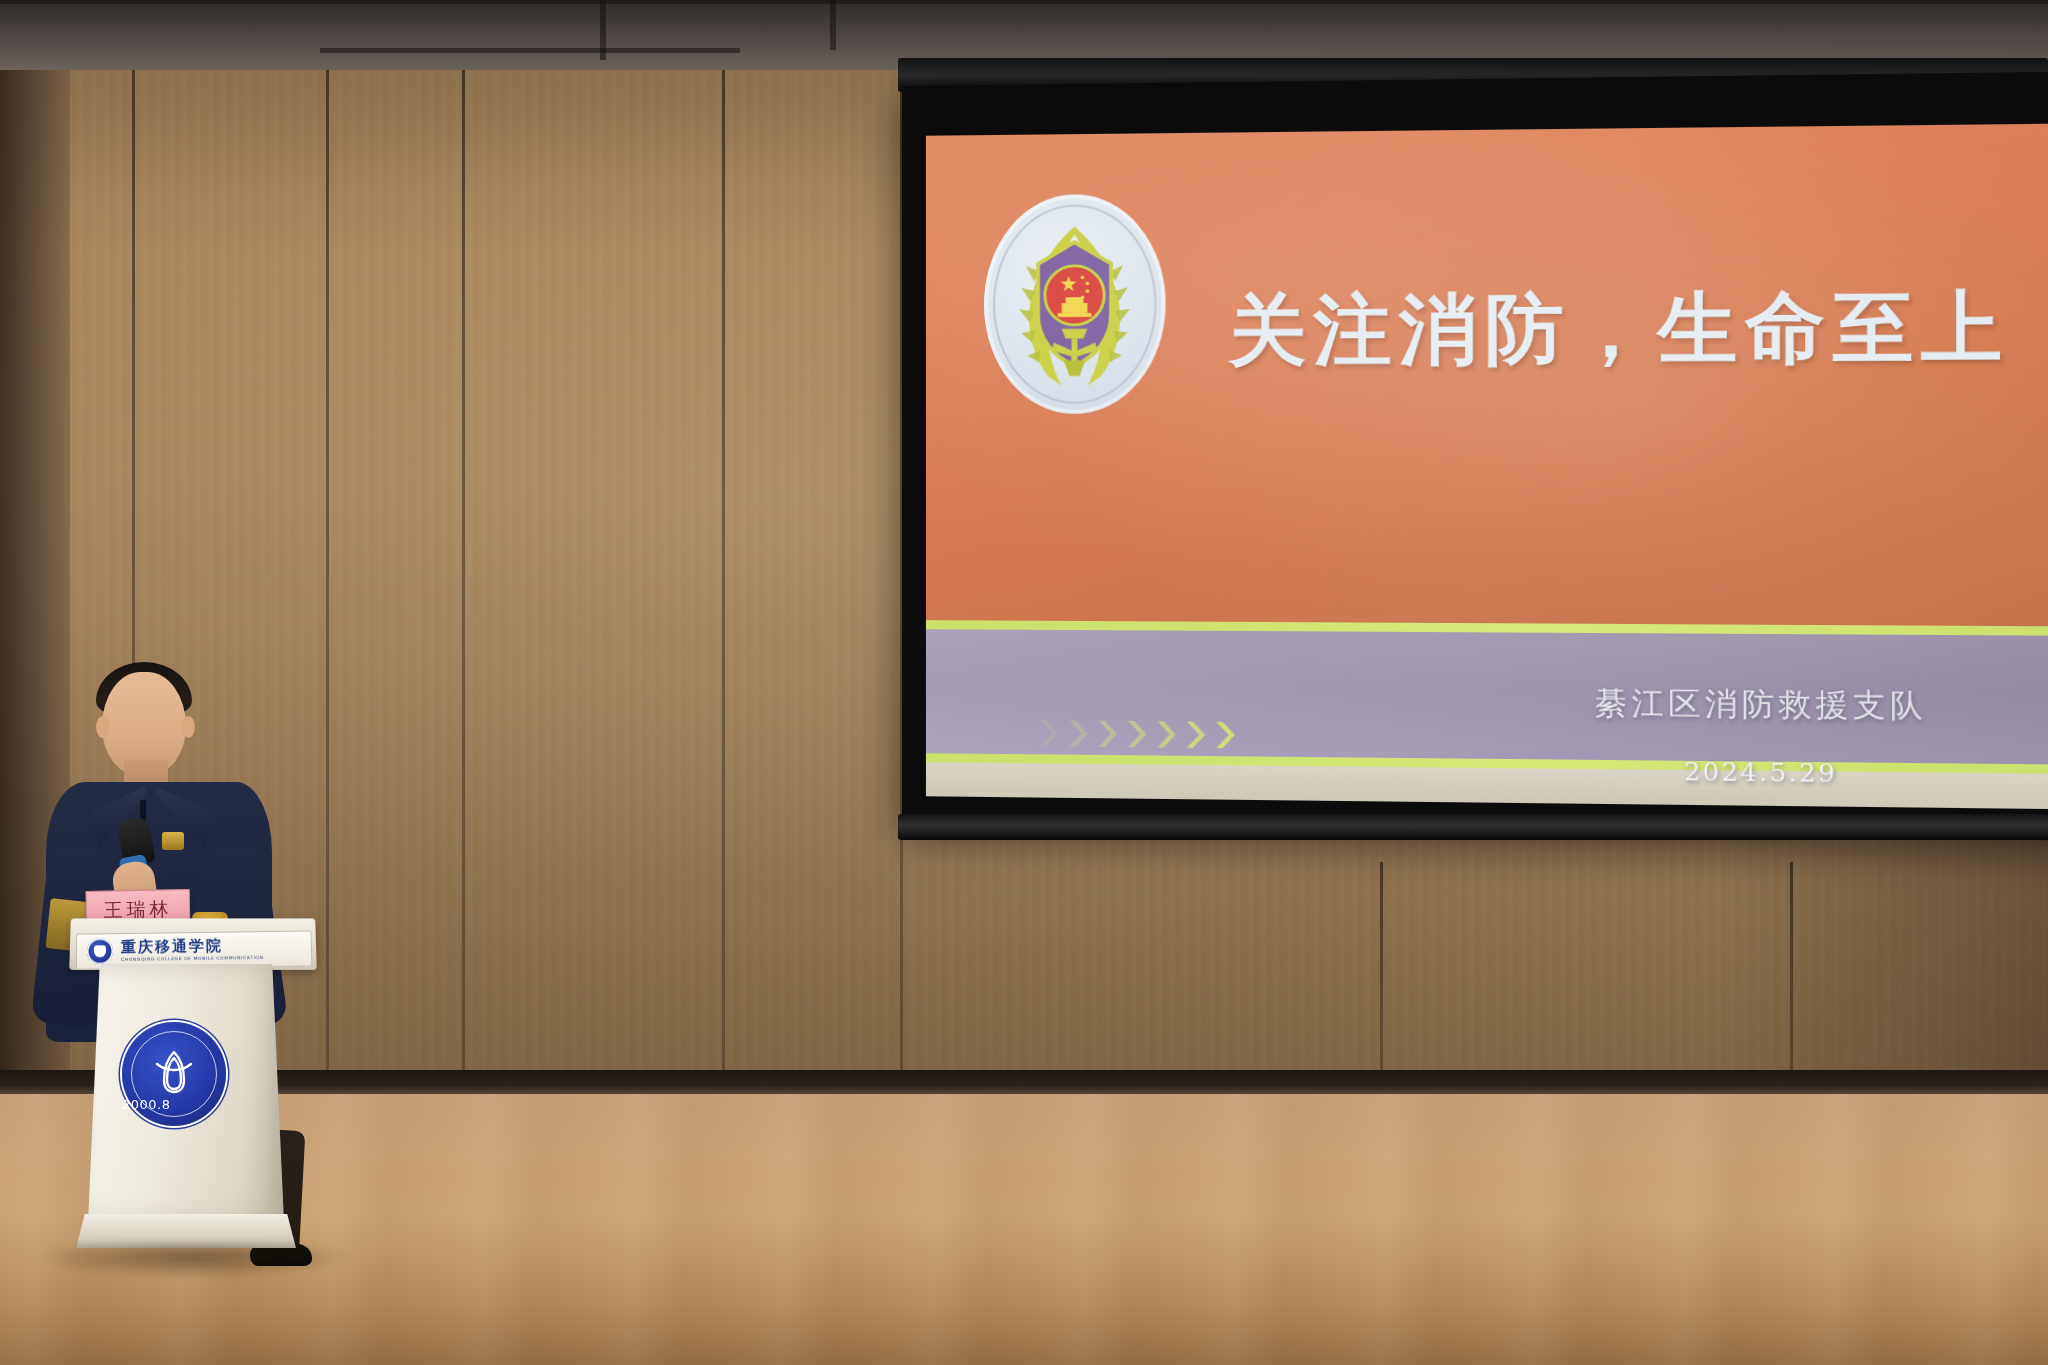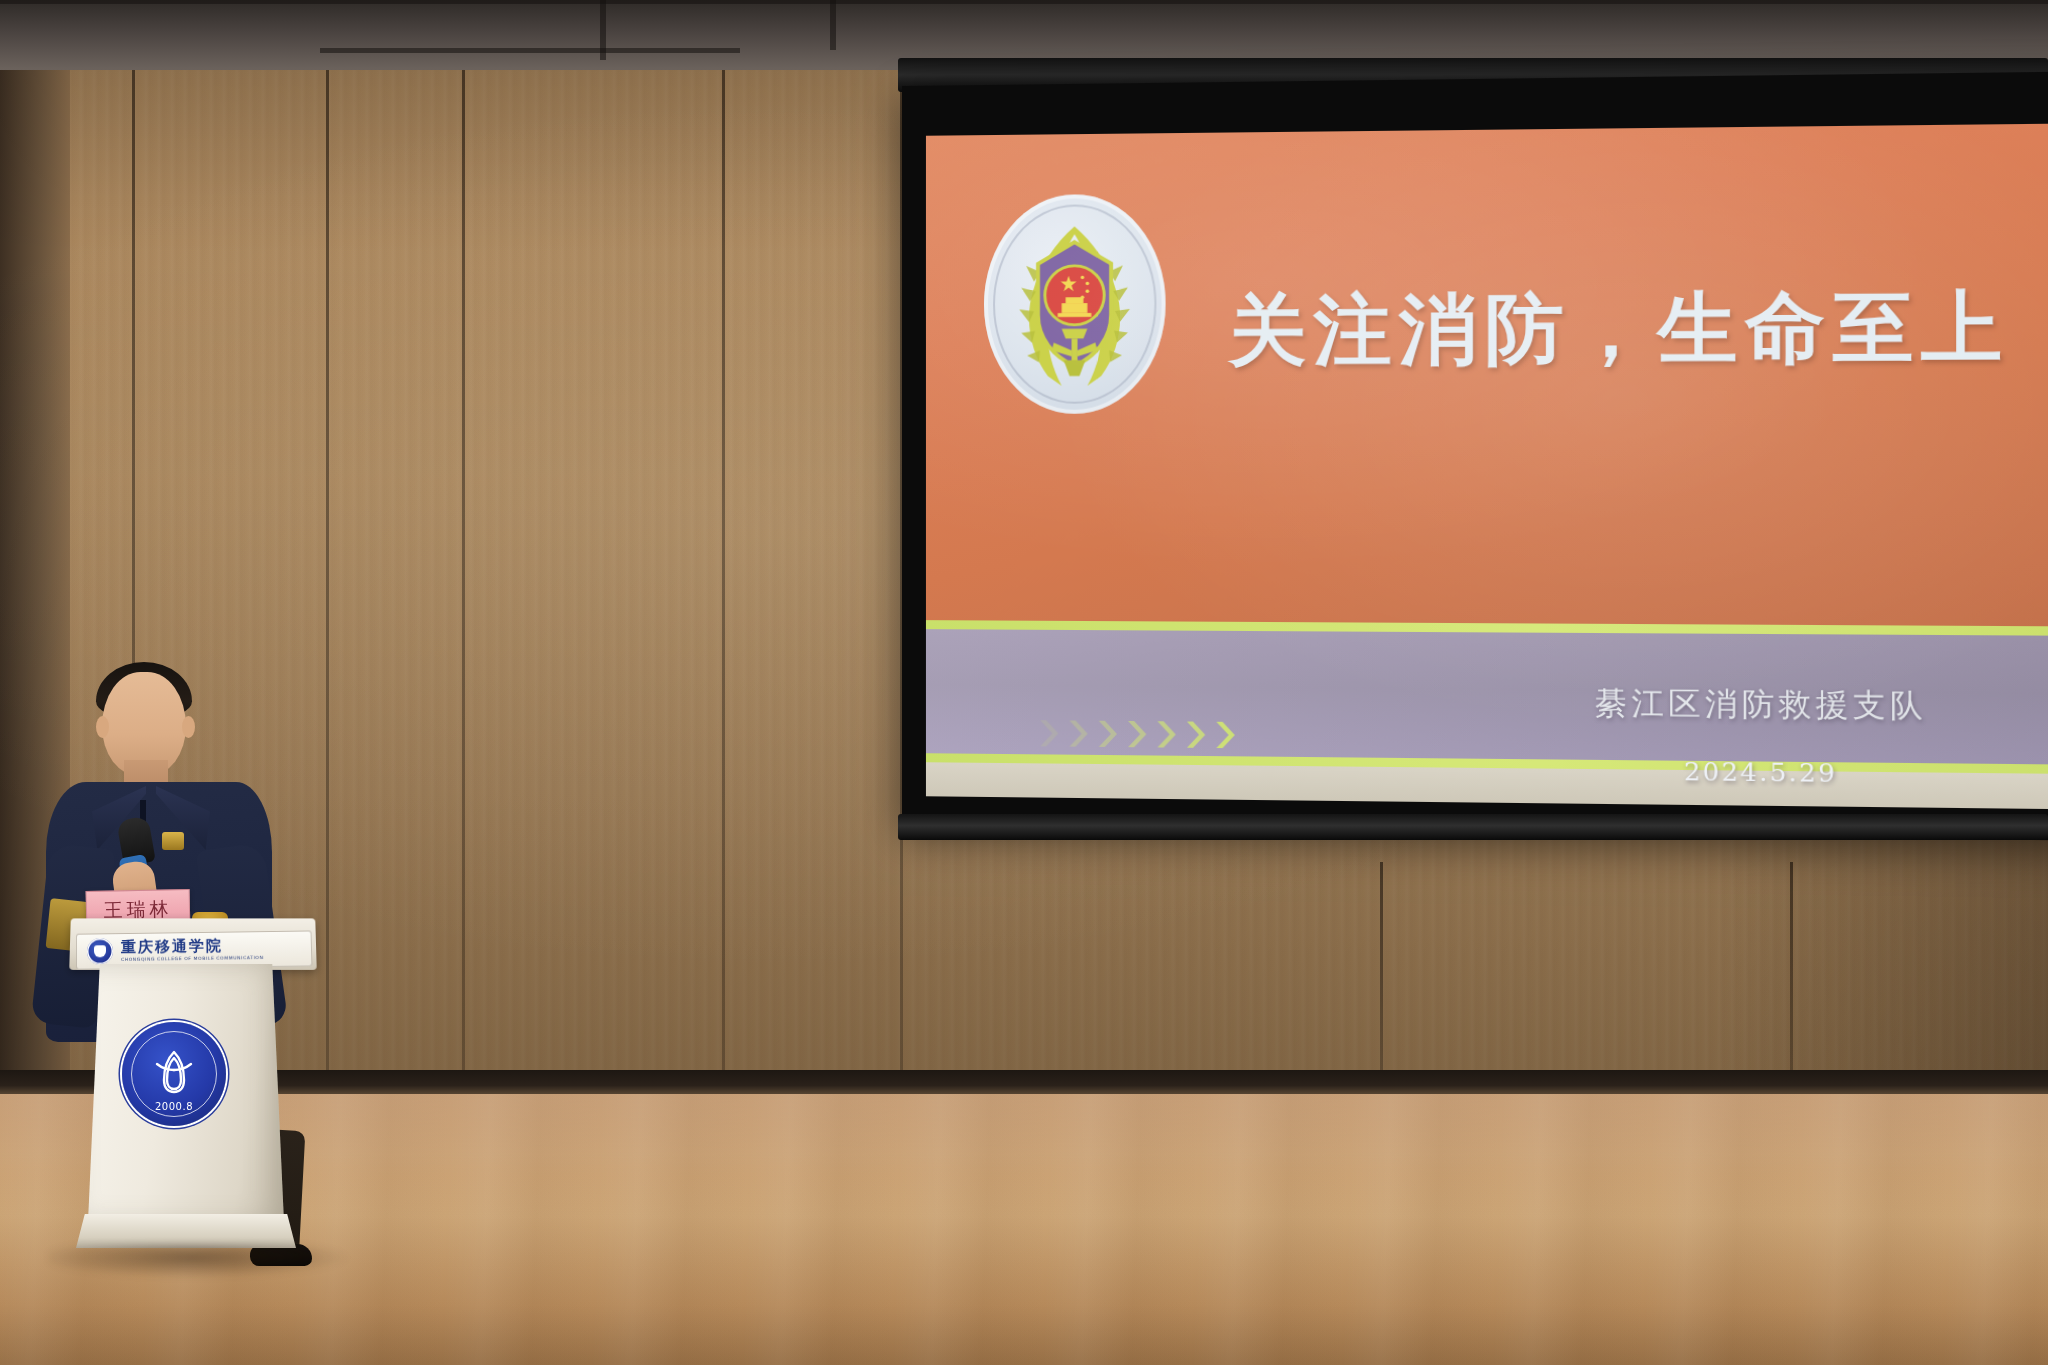--- a/index.html
+++ b/index.html
@@ -291,22 +291,22 @@
     background:radial-gradient(circle at 42% 36%,#3552c9 0%,#2439a8 55%,#18276f 100%);
     box-shadow:0 0 0 2px #fff, 0 0 0 3.5px #2a3d9c;
   }
   .pe-ring {
     position:absolute; inset:9px; border-radius:50%; border:1.5px solid rgba(255,255,255,.75);
   }
   .pe-mark {
     position:absolute; left:26px; top:24px; width:52px; height:52px;
   }
   .pe-year {
-    position:absolute; left:0; right:0; bottom:14px; text-align:center;
-    font-size:10px; color:#fff; letter-spacing:.5px;
+    position:absolute; left:0; right:0; bottom:14px; 
+    font-size:13px; color:#fff; letter-spacing:.5px;
   }
   .podium-base {
     position:absolute; left:-2px; top:296px; width:220px; height:34px;
     background:linear-gradient(180deg,#f2eee4,#d6cfbe 70%,#b8b0a0);
     clip-path:polygon(4% 0,96% 0,100% 100%,0 100%);
   }
   .podium-shadow {
     position:absolute; left:-30px; top:326px; width:300px; height:34px;
     background:radial-gradient(ellipse at 48% 40%, rgba(40,24,10,.46) 0%, rgba(40,24,10,0) 72%);
     filter:blur(3px);

